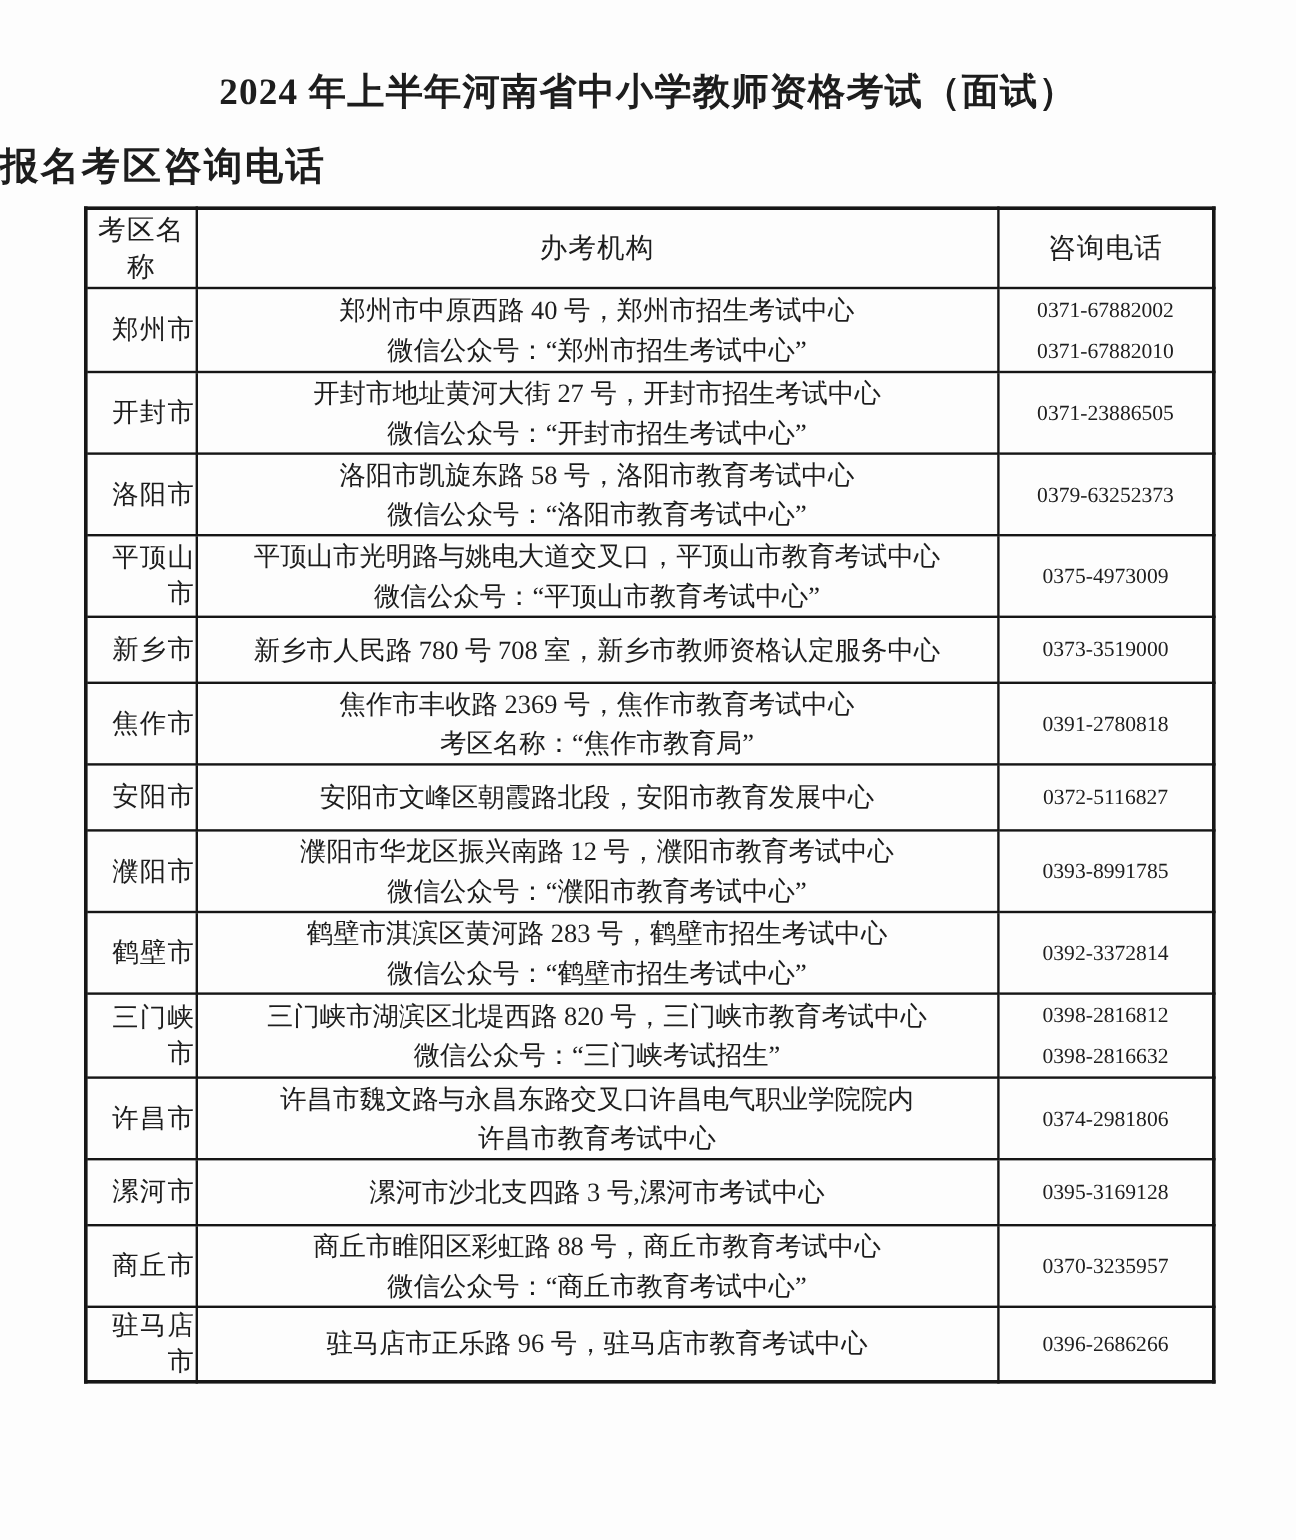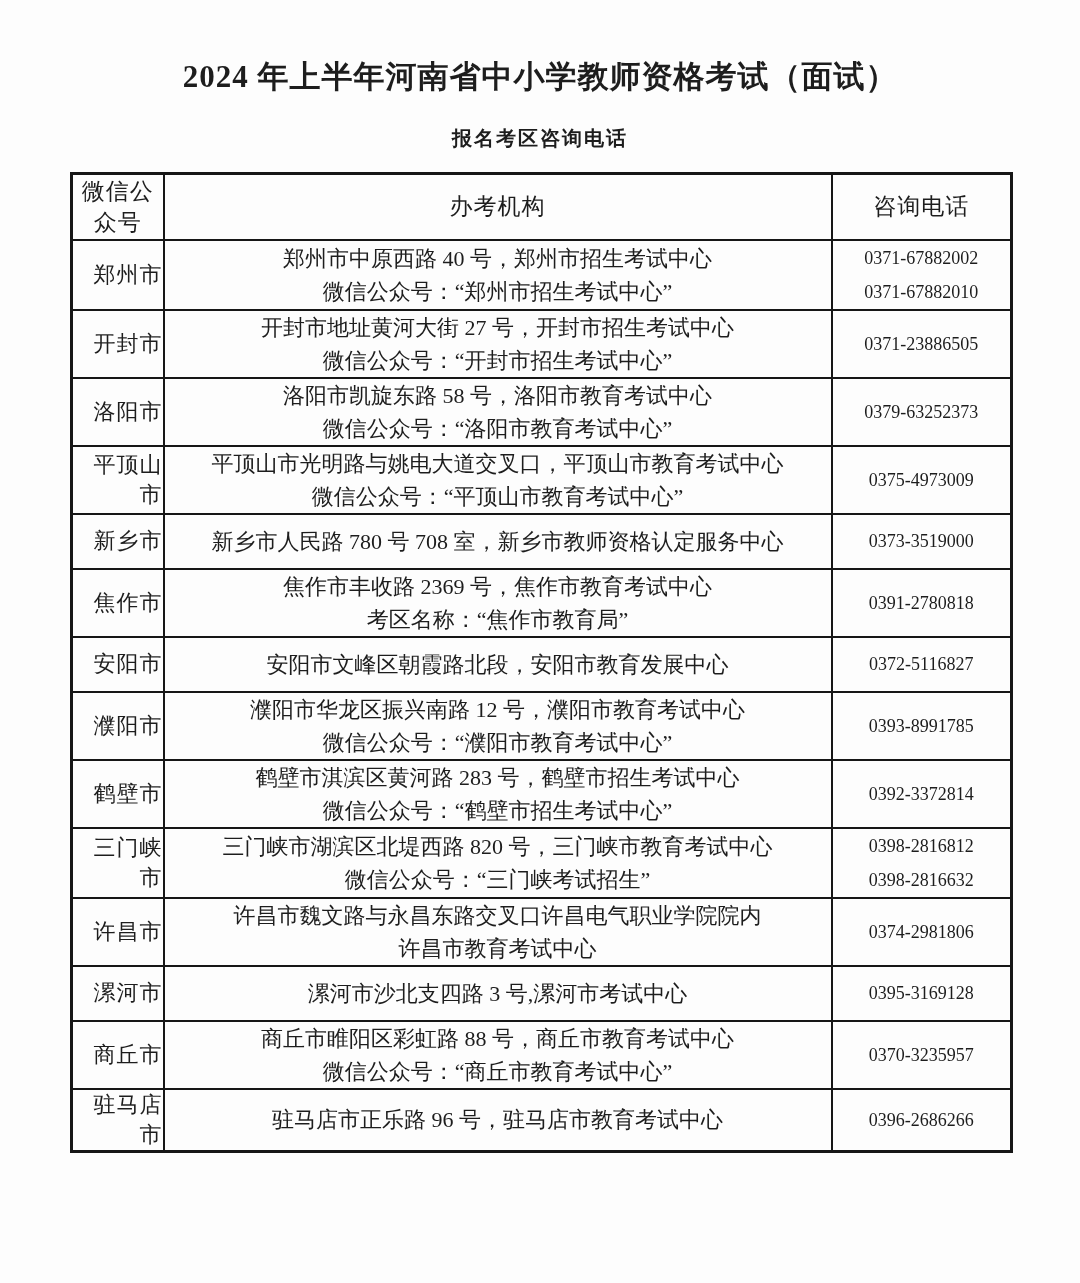--- a/index.html
+++ b/index.html
@@ -19,22 +19,22 @@
     padding-top: 58px;
     text-align: center;
     font-size: 31px;
     font-weight: bold;
     letter-spacing: 1px;
     line-height: 38px;
   }
   .doc-subtitle {
     margin: 0;
     padding-top: 24px;
-    text-align: center;
-    font-size: 20px;
+    text-align: left;
+    font-size: 32px;
     font-weight: bold;
     letter-spacing: 2px;
     line-height: 36px;
   }
   table.contact-table {
     border-collapse: collapse;
     table-layout: fixed;
     width: 940px;
     margin: 16px 0 0 70px;
     border: 3px solid #161616;
@@ -85,21 +85,21 @@
   <h2 class="doc-subtitle">报名考区咨询电话</h2>
 
   <table class="contact-table">
     <colgroup>
       <col style="width:92px">
       <col style="width:668px">
       <col style="width:180px">
     </colgroup>
     <thead>
       <tr>
-        <th>微信公众号</th>
+        <th>考区名称</th>
         <th>办考机构</th>
         <th>咨询电话</th>
       </tr>
     </thead>
     <tbody>
         <tr>
           <td class="col-region">郑州市</td>
           <td class="col-org">
             <div class="line">郑州市中原西路 40 号，郑州市招生考试中心</div>
             <div class="line">微信公众号：“郑州市招生考试中心”</div>

